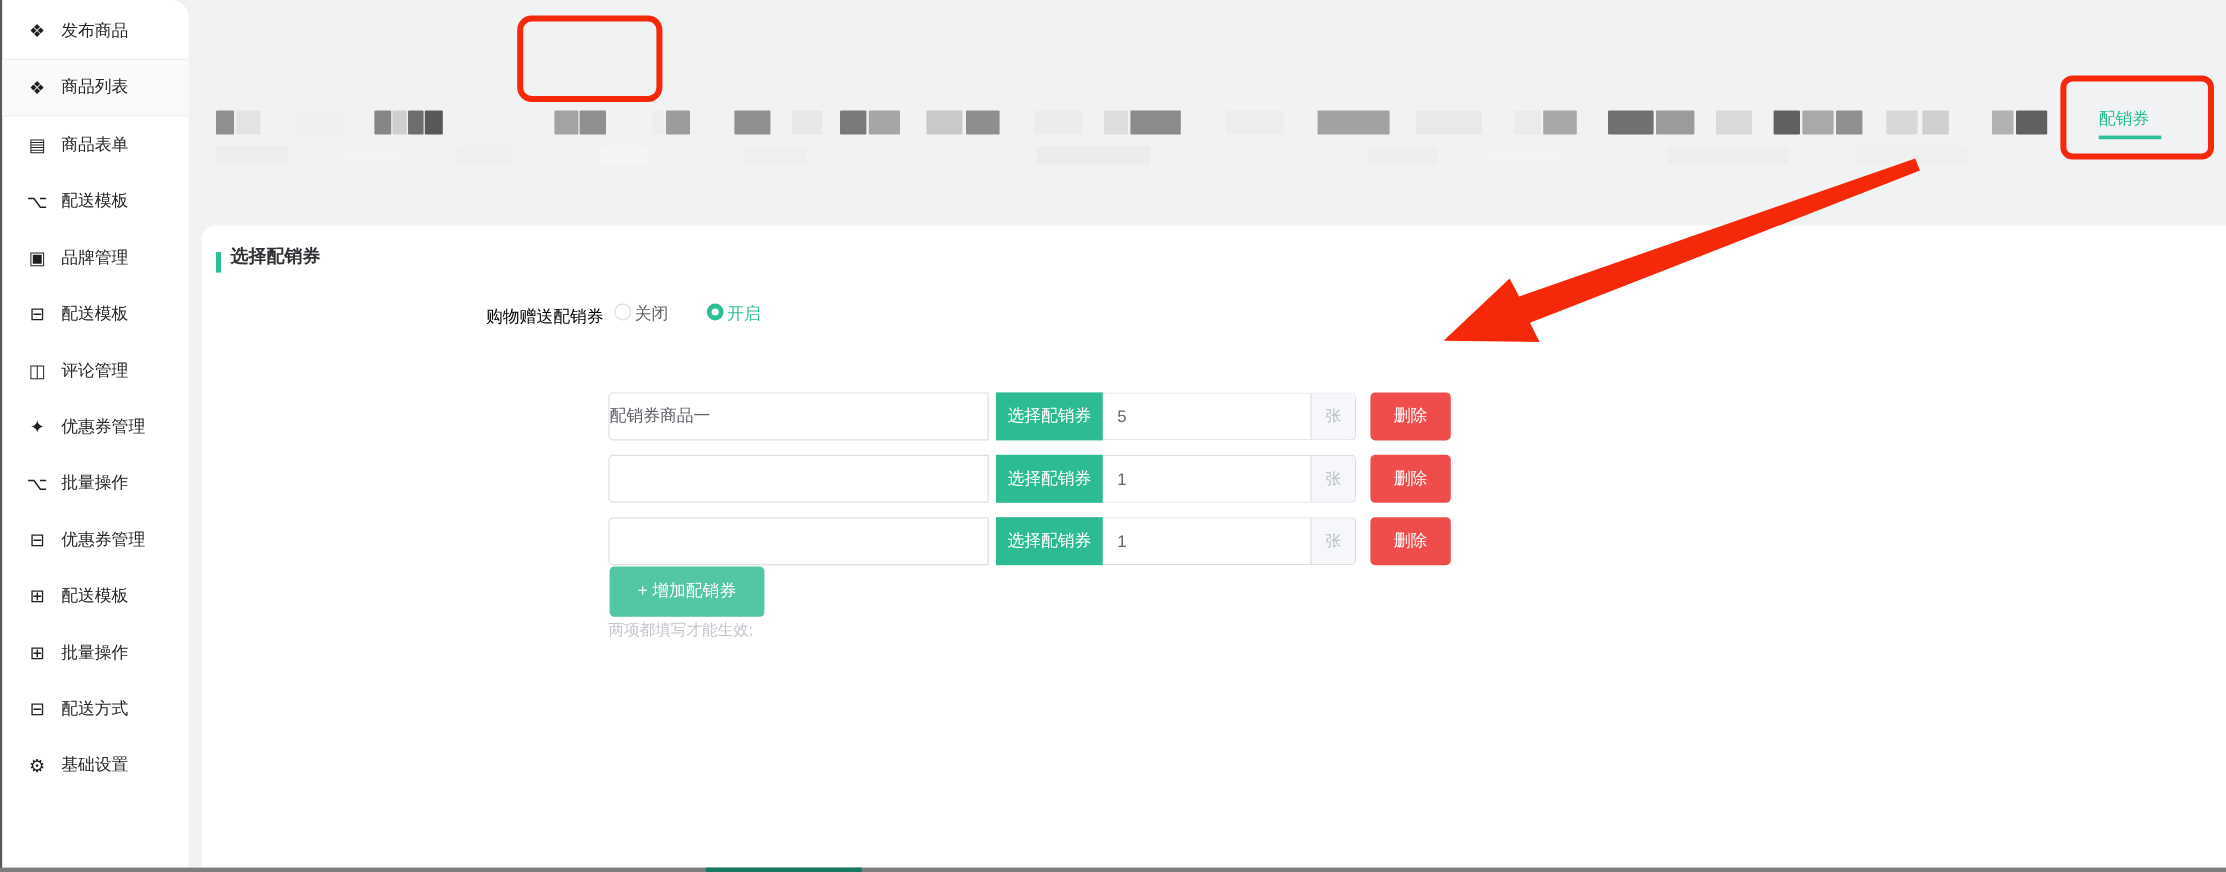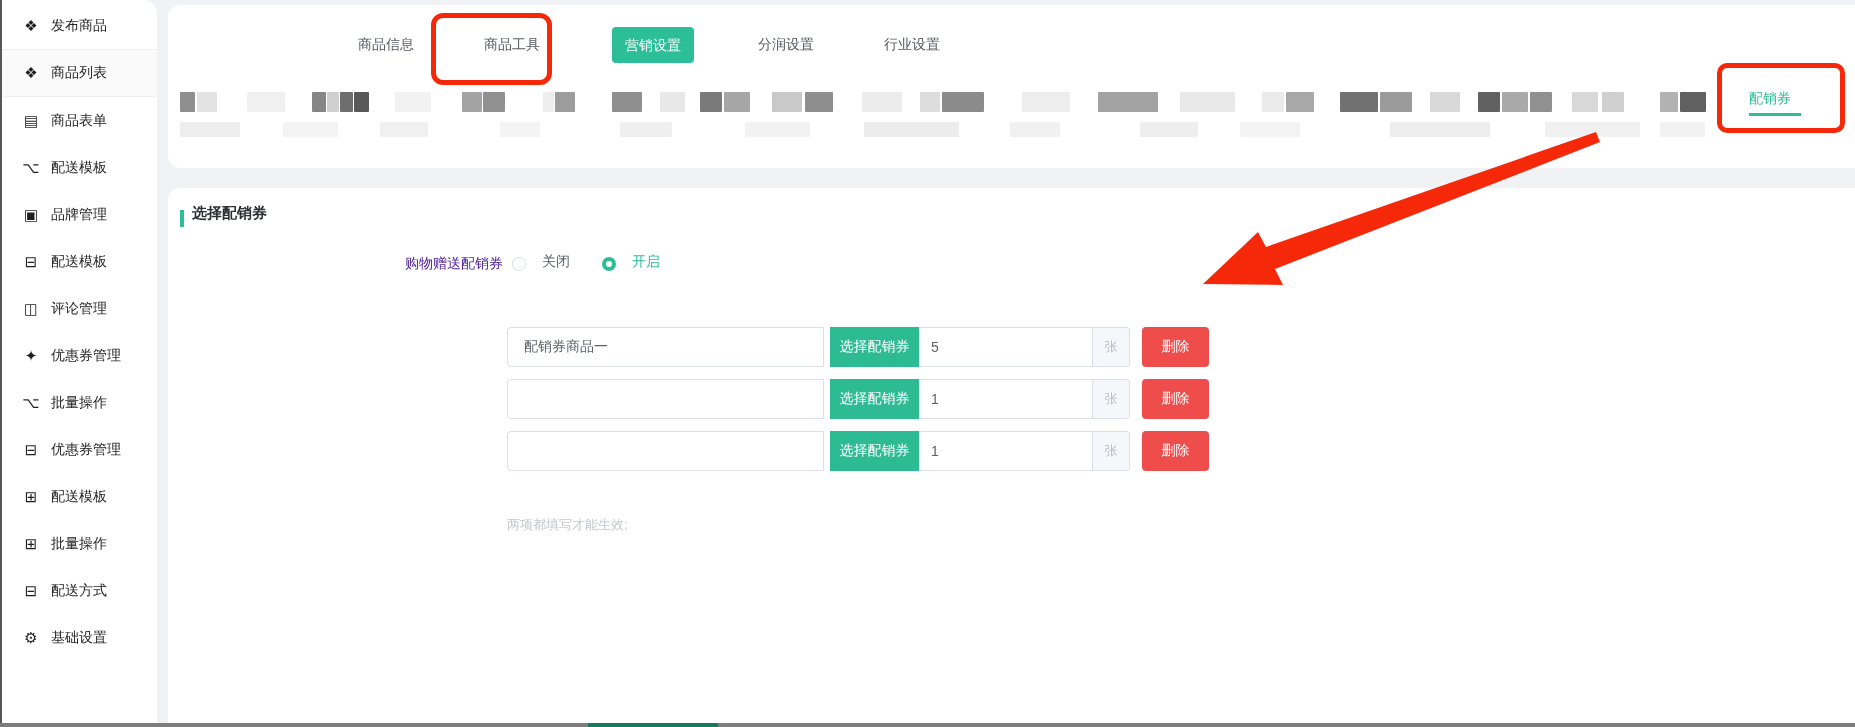--- a/index.html
+++ b/index.html
@@ -28,31 +28,31 @@
   
   .chip{position:absolute;border-radius:1px;}
   
   .subnav-active{position:absolute;left:1749px;top:90px;font-size:14px;color:#2cbe96;cursor:pointer;}
   .subnav-underline{position:absolute;left:1749px;top:113px;width:52px;height:3px;background:#2cbe96;}
   
   .content-panel{position:absolute;left:168px;top:188px;width:1687px;height:539px;background:#fff;
                  border-radius:12px 0 0 0;}
   .section-bar{position:absolute;left:180px;top:210px;width:4px;height:17px;background:#2cbe96;}
   .section-title{position:absolute;left:192px;top:204px;font-size:15px;font-weight:700;color:#2e3033;}
-  .gift-label{position:absolute;left:363px;top:255px;width:140px;text-align:right;font-size:14px;color:#4c1d95;}
+  .gift-label{position:absolute;left:363px;top:255px;width:140px;text-align:right;font-size:14px;color:#000000;}
   .radio-group{position:absolute;left:512px;top:253px;display:flex;gap:32px;}
-  .radio-opt{display:flex;align-items:flex-end;gap:16px;font-size:14px;color:#5f6368;cursor:pointer;}
+  .radio-opt{display:flex;align-items:flex-start;gap:3px;font-size:14px;color:#5f6368;cursor:pointer;}
   .radio-circle{width:12px;height:12px;border:1px solid #dcdfe6;border-radius:50%;background:#fff;box-sizing:content-box;}
   .radio-opt.selected .radio-circle{width:6px;height:6px;border:4px solid #2cbe96;}
   .radio-opt.selected .radio-label{color:#2cbe96;}
   
   .rows-wrap{position:absolute;left:507px;top:327px;}
   .form-row{position:relative;width:702px;height:40px;margin-bottom:12px;}
   .name-input{position:absolute;left:0;top:0;width:317px;height:40px;box-sizing:border-box;
-              border:1px solid #dcdfe6;border-radius:4px 0 0 4px;padding:0 16px;font-size:14px;color:#5f6368;
+              border:1px solid #dcdfe6;border-radius:4px 0 0 4px;padding:0 0;font-size:14px;color:#5f6368;
               font-family:inherit;outline:none;}
   .select-btn{position:absolute;left:323px;top:0;width:89px;height:40px;border:none;background:#2dbb93;
               color:#fff;font-size:14px;font-family:inherit;cursor:pointer;}
   .qty-group{position:absolute;left:412px;top:0;width:211px;height:40px;box-sizing:border-box;
              border:1px solid #dcdfe6;border-left:none;border-radius:0 4px 4px 0;display:flex;overflow:hidden;}
   .qty-input{flex:1;width:0;border:none;padding:0 0 0 12px;font-size:14px;color:#5f6368;font-family:inherit;outline:none;}
   .unit{width:36px;background:#f5f7fa;border-left:1px solid #dcdfe6;color:#b8bcc4;font-size:13px;
         display:flex;align-items:center;justify-content:center;}
   .del-btn{position:absolute;left:635px;top:0;width:67px;height:40px;border:none;background:#ef4c4c;
            border-radius:4px;color:#fff;font-size:14px;font-family:inherit;cursor:pointer;}
@@ -127,39 +127,20 @@
       <div class="side-item">
     <span class="side-icon">⊟</span>
     <span class="side-label">配送方式</span>
   </div>
       <div class="side-item">
     <span class="side-icon">⚙</span>
     <span class="side-label">基础设置</span>
   </div>
     </div>
 
-  <div class="top-panel">
-    <div id="tabs-row" style="position:absolute;inset:0;">
-        <div class="tab-item">
-    <span class="tab-label">商品信息</span>
-  </div>
-        <div class="tab-item">
-    <span class="tab-label">商品工具</span>
-  </div>
-        <div class="tab-item active">
-    <span class="tab-label">营销设置</span>
-  </div>
-        <div class="tab-item">
-    <span class="tab-label">分润设置</span>
-  </div>
-        <div class="tab-item">
-    <span class="tab-label">行业设置</span>
-  </div>
-      </div>
-  </div>
 
   <div id="chips-layer">
       <div class="chip" style="left: 180px; top: 92px; width: 15px; height: 20px; background: rgb(143, 143, 143);"></div>
       <div class="chip" style="left: 197px; top: 92px; width: 20px; height: 20px; background: rgb(227, 227, 227);"></div>
       <div class="chip" style="left: 247px; top: 92px; width: 38px; height: 20px; background: rgb(240, 240, 240);"></div>
       <div class="chip" style="left: 312px; top: 92px; width: 14px; height: 20px; background: rgb(134, 134, 134);"></div>
       <div class="chip" style="left: 327px; top: 92px; width: 12px; height: 20px; background: rgb(207, 207, 207);"></div>
       <div class="chip" style="left: 340px; top: 92px; width: 13px; height: 20px; background: rgb(110, 110, 110);"></div>
       <div class="chip" style="left: 354px; top: 92px; width: 15px; height: 20px; background: rgb(88, 88, 88);"></div>
       <div class="chip" style="left: 395px; top: 92px; width: 36px; height: 20px; background: rgb(242, 242, 242);"></div>
@@ -251,20 +232,21 @@
     <input class="name-input" style="">
     <button class="select-btn">选择配销券</button>
     <div class="qty-group">
       <input class="qty-input" value="1" style="">
       <span class="unit">张</span>
     </div>
     <button class="del-btn">删除</button>
   </div>
     </div>
 
+  <button class="add-btn">+ 增加配销券</button>
   <div class="hint">两项都填写才能生效;</div>
 
   <div class="anno-box anno-box1"></div>
   <div class="anno-box anno-box2"></div>
   <svg class="anno-arrow" width="1855" height="727" viewBox="0 0 1855 727">
     <polygon points="1596,132 1266,247 1258,232 1203,284 1283,285 1275,269 1600,142" fill="#f5290a"></polygon>
   </svg>
 
   <div class="bottom-strip"></div>
   <div class="bottom-strip-green"></div>

